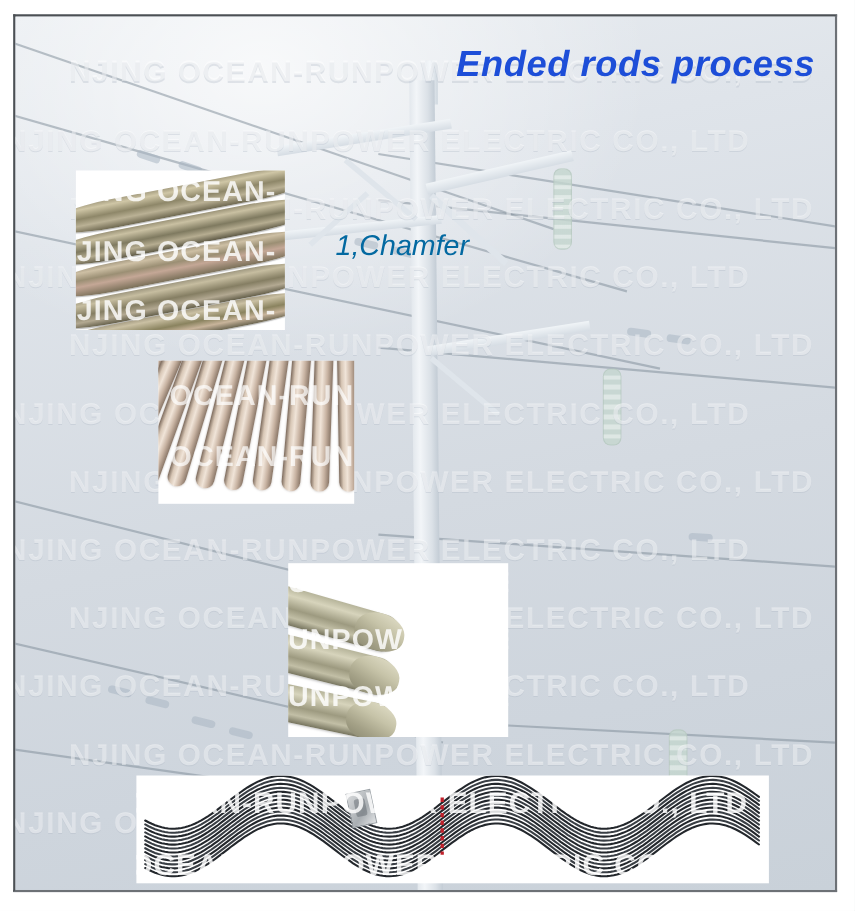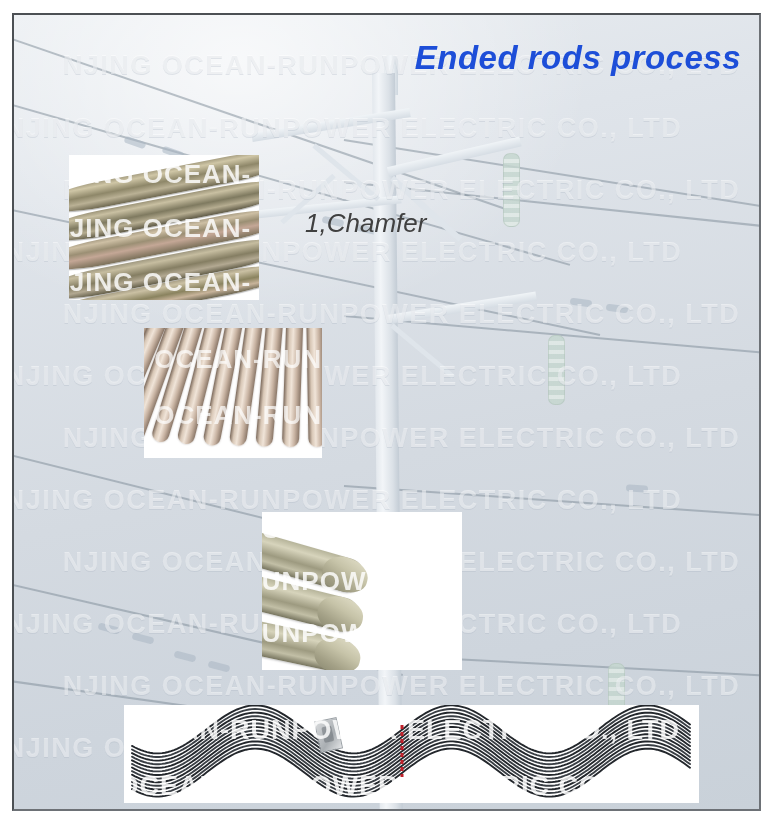--- a/index.html
+++ b/index.html
@@ -253,21 +253,21 @@
     width: 10px; height: 16px;
     background: rgba(90,98,105,.45);
     border-radius: 2px;
   }
 
   
   .caption {
     position: absolute;
     font-style: italic;
     font-weight: normal;
-    color: #404040;
+    color: #0369a1;
     white-space: nowrap;
   }
   #caption-1 { left: 291px; top: 193px; font-size: 26px; }
   #caption-2 { left: 407px; top: 363px; font-size: 25px; }
   #caption-3 { left: 461px; top: 561px; font-size: 26px; }
 </style>
 </head>
 <body>
 
 <div id="product-image">

